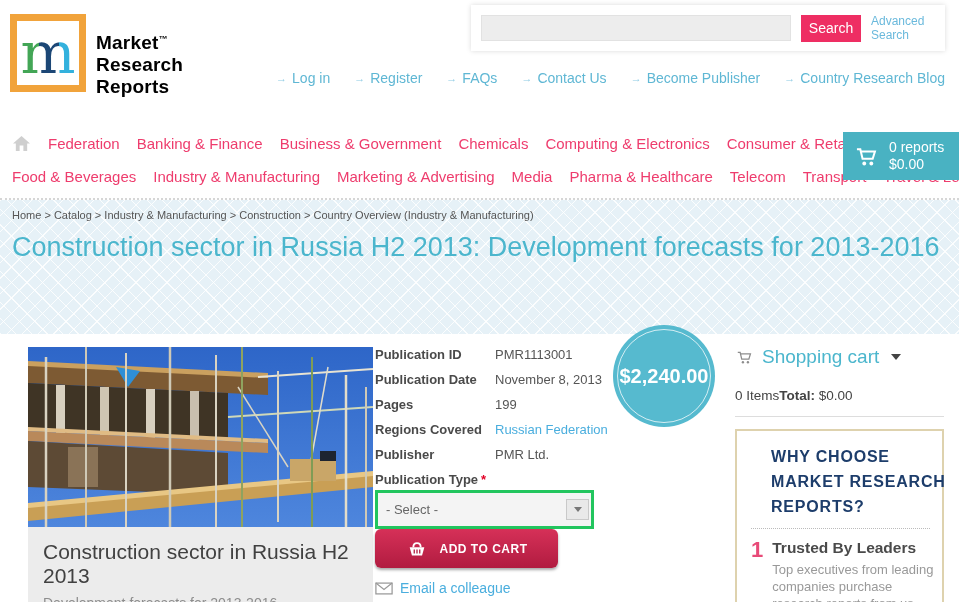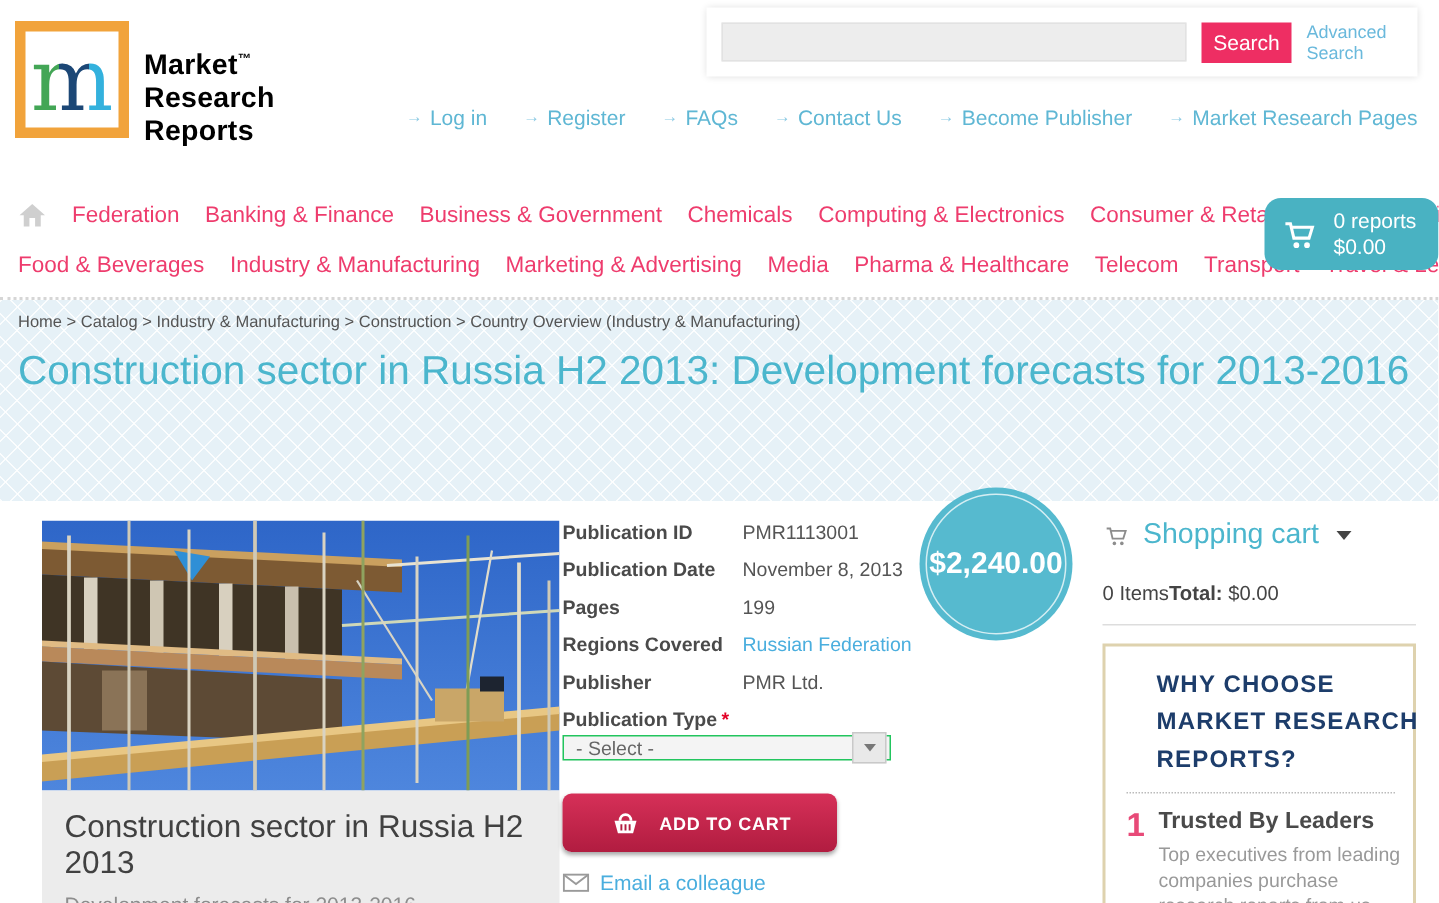--- a/index.html
+++ b/index.html
@@ -40,21 +40,21 @@
   .nav-arrow { font-size:11px; color:#8ecbe4; }
 
   
   .cat-band { position:relative; height:82px; padding:14px 0 0 12px; border-bottom:2px dotted #d6d6d6; background:#fff; }
   .cat-row { display:flex; align-items:center; column-gap:17px; height:22px; margin-bottom:11px; width:835px; }
   .cat-link { color:#ee3c6d; font-size:15px; text-decoration:none; white-space:nowrap; }
   .home-icon { display:flex; align-items:center; }
 
   .mini-cart {
     position:absolute; right:0; top:14px; width:116px; height:48px; background:#49b2c2;
-    color:#fff; display:flex; align-items:center; gap:9px; padding-left:10px;border-radius:11px;
+    color:#fff; display:flex; align-items:center; gap:9px; padding-left:10px;
   }
   .mini-cart-lines { display:flex; flex-direction:column; font-size:14px; line-height:17px; }
 
   
   .hero {
     height:134px; padding:9px 0 0 12px;
     background-color:#e6f1f7;
     background-image:
       repeating-linear-gradient(45deg, rgba(255,255,255,.85) 0px, rgba(255,255,255,.85) 1px, transparent 1px, transparent 11px),
       repeating-linear-gradient(135deg, rgba(255,255,255,.85) 0px, rgba(255,255,255,.85) 1px, transparent 1px, transparent 11px);
@@ -82,22 +82,22 @@
   .price-circle {
     position:absolute; left:613px; top:-9px; width:102px; height:102px; border-radius:50%;
     background:#56bacf; display:flex; align-items:center; justify-content:center;
   }
   .price-circle::after { content:""; position:absolute; inset:4px; border:1px solid rgba(255,255,255,.75); border-radius:50%; }
   .price-text { color:#fff; font-size:20px; font-weight:bold; }
 
   .pubtype-label { position:absolute; left:375px; top:138px; font-weight:bold; font-size:13px; color:#4a4a4a; }
   .req-mark { color:#e20026; margin-left:3px; }
   .fake-select {
-    position:absolute; left:375px; top:156px; width:219px; height:17px;
-    background:#f4f4f4; border:1px solid #22c55e; display:flex; align-items:center; cursor:pointer;
+    position:absolute; left:375px; top:156px; width:219px; height:39px;
+    background:#f4f4f4; border:3px solid #22c55e; display:flex; align-items:center; cursor:pointer;
   }
   .select-value { flex:1; font-size:13px; color:#666; padding-left:8px; }
   .select-arrow-box {
     width:23px; height:21px; margin-right:2px; background:#e9e9e9; border:1px solid #c9c9c9;
     display:flex; align-items:center; justify-content:center;
   }
   .select-arrow-icon { width:0; height:0; border-left:4px solid transparent; border-right:4px solid transparent; border-top:5px solid #777; }
 
   .add-btn {
     position:absolute; left:375px; top:195px; width:183px; height:39px; border:none; border-radius:6px;
@@ -175,21 +175,21 @@
       <a class="top-link clickable">
       <span class="nav-arrow">→</span>
       <span>Contact Us</span>
     </a>
       <a class="top-link clickable">
       <span class="nav-arrow">→</span>
       <span>Become Publisher</span>
     </a>
       <a class="top-link clickable">
       <span class="nav-arrow">→</span>
-      <span>Market Research Pages</span>
+      <span>Country Research Blog</span>
     </a>
     </div>
 </div>
 
 <div class="cat-band">
   <div class="cat-row">
     <span class="home-icon">
       <svg width="19" height="17" viewBox="0 0 20 18">
           <path d="M10 1 L19 9 H16 V17 H12 V11 H8 V17 H4 V9 H1 Z" fill="#cfcfcf"></path>
         </svg>

